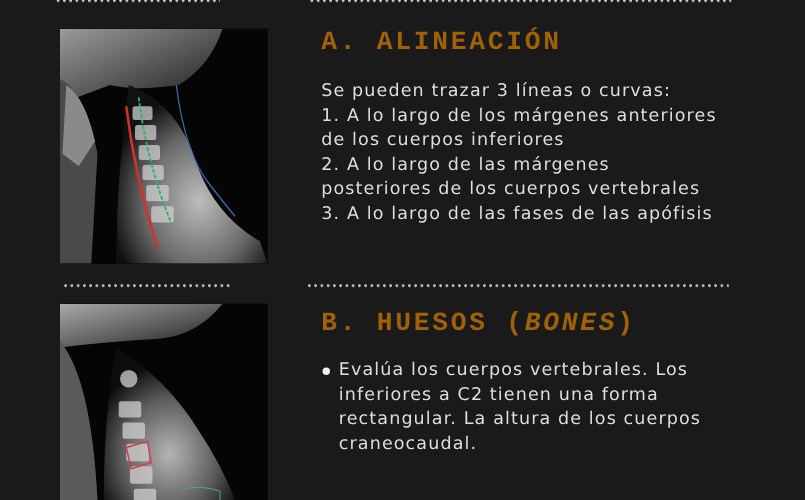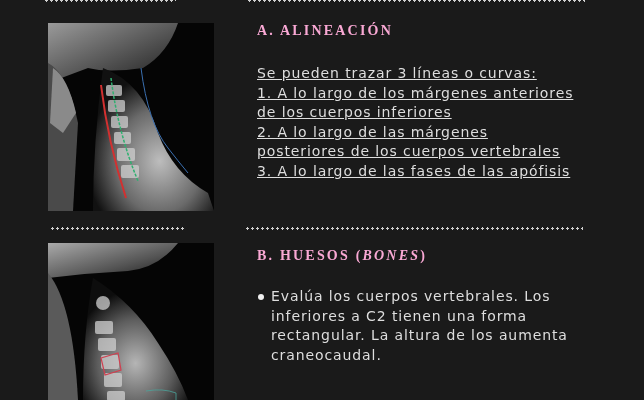--- a/index.html
+++ b/index.html
@@ -15,31 +15,31 @@
     background-image: radial-gradient(circle, #cfcfcf 1px, transparent 1.3px);
     background-size:5px 3px;
     background-repeat:repeat-x;
   }
   .xray {
     position:absolute; background:#000; overflow:hidden;
   }
   .xray svg { display:block; }
   .title {
     position:absolute; left:257px;
-    font-family:Liberation Serif, serif; font-weight:bold;
-    font-size:14px; letter-spacing:2.2px; color:#f9a8d4;
+    font-family:Liberation Mono, monospace; font-weight:bold;
+    font-size:21px; letter-spacing:2.2px; color:#a16207;
     white-space:nowrap;
   }
   .title i { font-style:italic; }
   .body-text {
     position:absolute; left:257px; width:345px;
     font-size:14px; line-height:19.6px; letter-spacing:0.9px;
     color:#dedede;
   }
-  .body-text div { white-space:nowrap;text-decoration:underline; }
+  .body-text div { white-space:nowrap; }
   .bullet-list {
     position:absolute; left:257px; width:350px; margin:0; padding:0; list-style:none;
     font-size:14px; line-height:19.6px; letter-spacing:0.9px; color:#dedede;
   }
   .bullet-list li { position:relative; padding-left:14px; }
   .bullet-dot {
     position:absolute; left:1px; top:7px; width:6px; height:6px; border-radius:50%; background:#f0f0f0;
   }
   .bullet-list .ln { display:block; white-space:nowrap; }
 </style>
@@ -126,16 +126,16 @@
   </svg>
 </div>
 
 <div class="title" style="top:248px;"><span>B. HUESOS (</span><i>BONES</i><span>)</span></div>
 
 <ul class="bullet-list" style="top:287px;">
   <li>
     <span class="bullet-dot"></span>
     <span class="ln">Evalúa los cuerpos vertebrales. Los</span>
     <span class="ln">inferiores a C2 tienen una forma</span>
-    <span class="ln">rectangular. La altura de los aumenta</span>
+    <span class="ln">rectangular. La altura de los cuerpos</span>
     <span class="ln">craneocaudal.</span>
   </li>
 </ul>
 
 </body></html>

